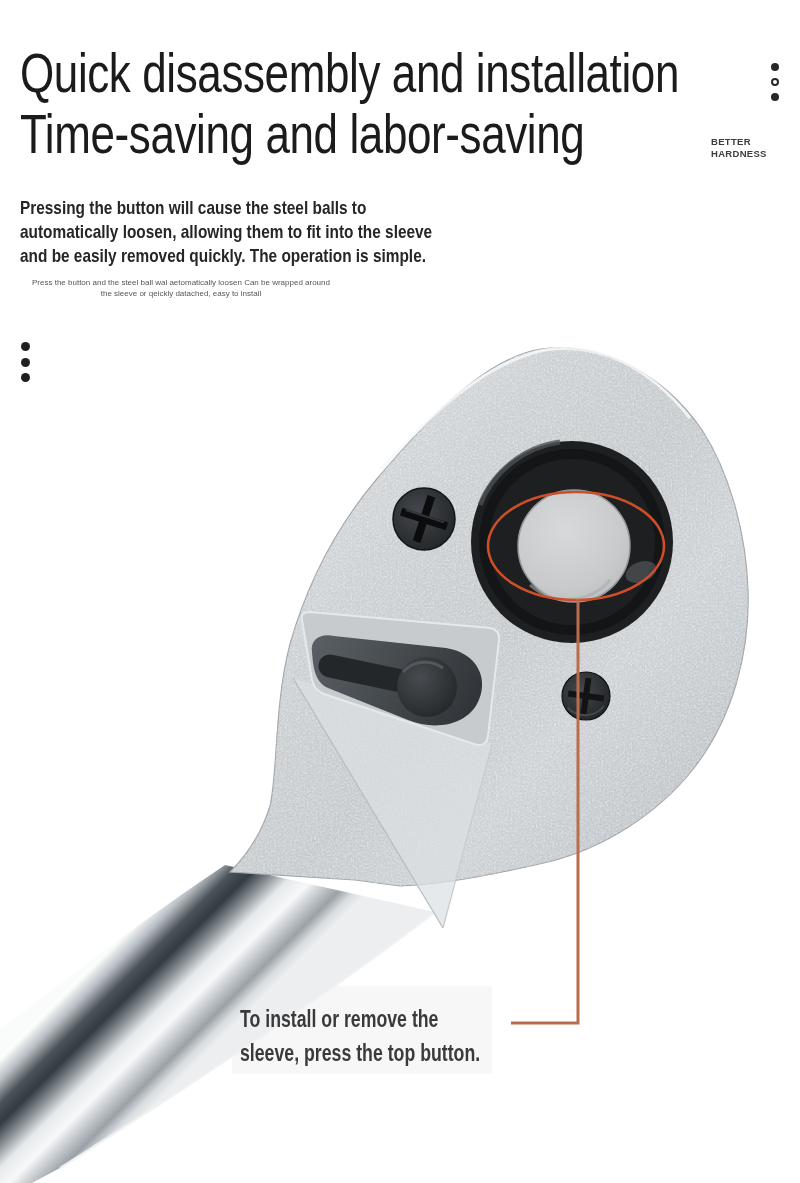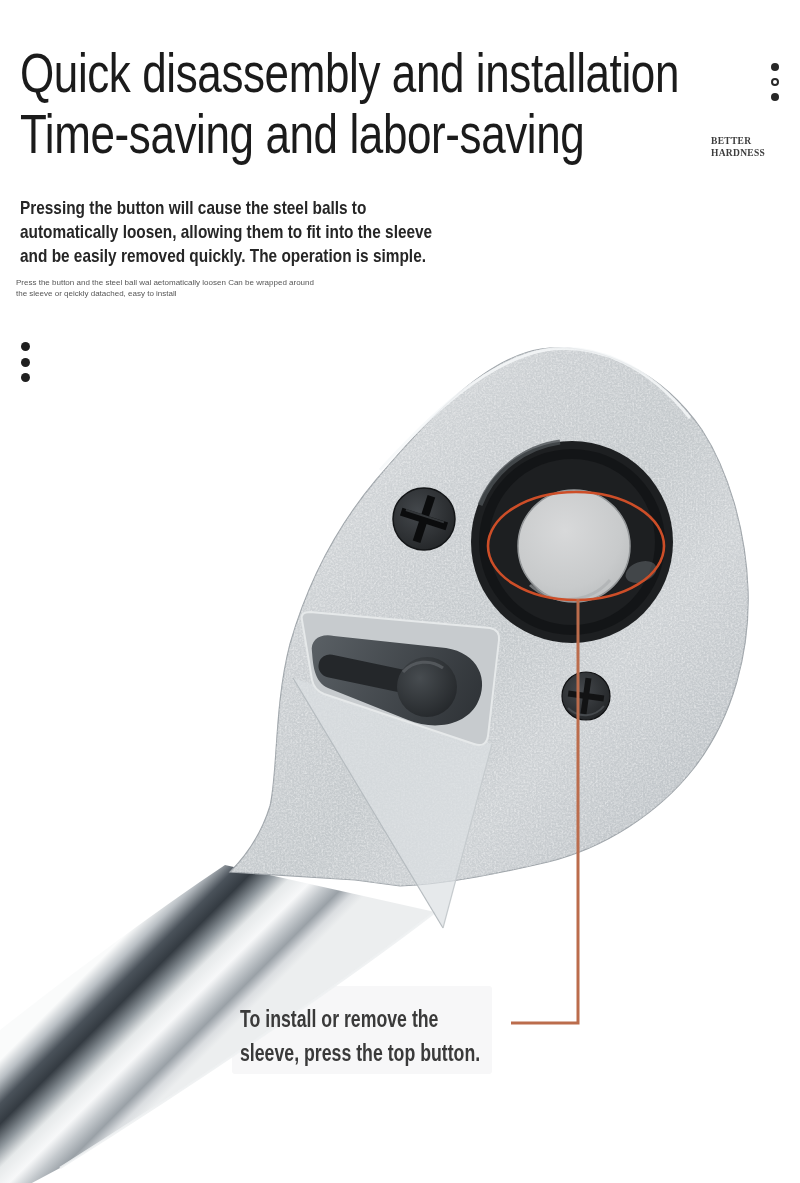--- a/index.html
+++ b/index.html
@@ -9,28 +9,28 @@
   }
   .abs{position:absolute;white-space:nowrap;z-index:2}
   .title{
     font-size:55px;line-height:55px;font-weight:400;color:#1b1b1b;
     letter-spacing:-0.5px;transform:scaleX(0.80);transform-origin:0 0;
   }
   #title1{left:20px;top:46px}
   #title2{left:20px;top:107px}
   .badge{
     left:711px;top:136px;font-size:9.5px;line-height:11.5px;font-weight:700;
-    color:#3d3d3d;letter-spacing:0.3px;font-family:Liberation Serif, serif;
+    color:#3d3d3d;letter-spacing:0.3px;
   }
   .desc{
     left:20px;top:196px;font-size:19px;line-height:24px;font-weight:700;color:#262626;
     transform:scaleX(0.81);transform-origin:0 0;
   }
   .fine{
-    left:16px;top:277px;font-size:8px;line-height:11px;font-weight:400;color:#565656;
+    left:32px;top:277px;font-size:8px;line-height:11px;font-weight:400;color:#565656;text-align:center;
   }
   .caption{
     left:240px;top:1002px;font-size:23px;line-height:34px;font-weight:700;color:#3a3a3a;
     transform:scaleX(0.77);transform-origin:0 0;
   }
   .caption-bg{
     position:absolute;left:232px;top:986px;width:260px;height:88px;
     background:#f7f7f8;border-radius:3px;z-index:1;
   }
   .dots{position:absolute;display:flex;flex-direction:column;z-index:2}

